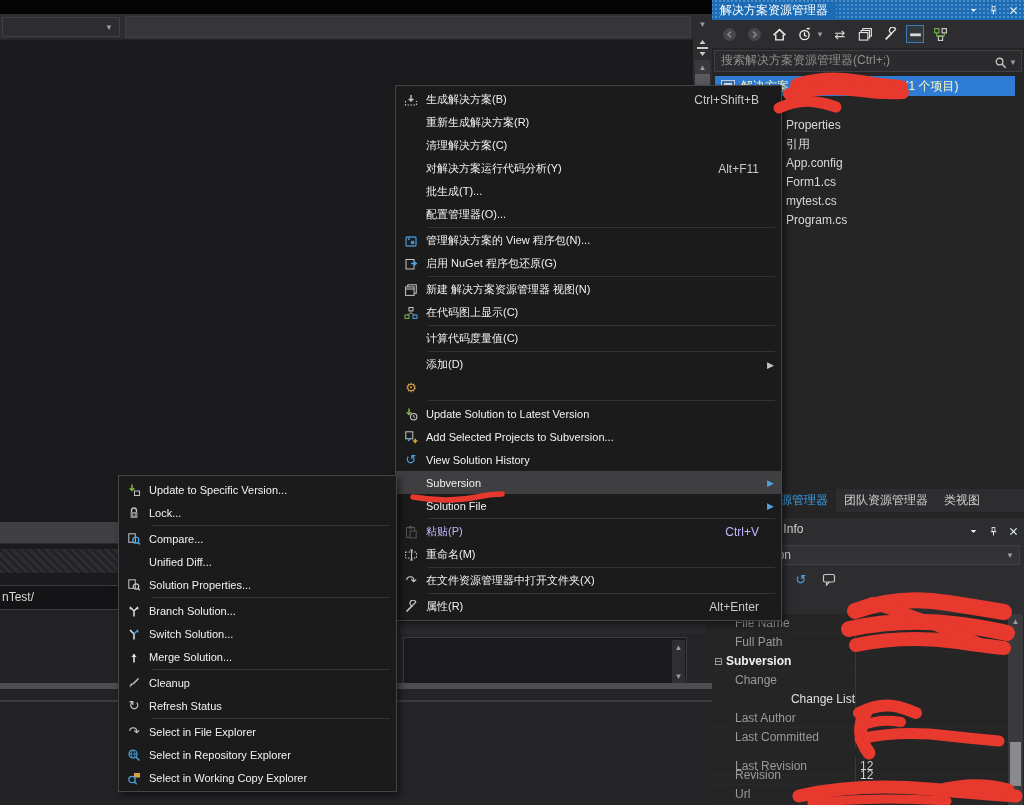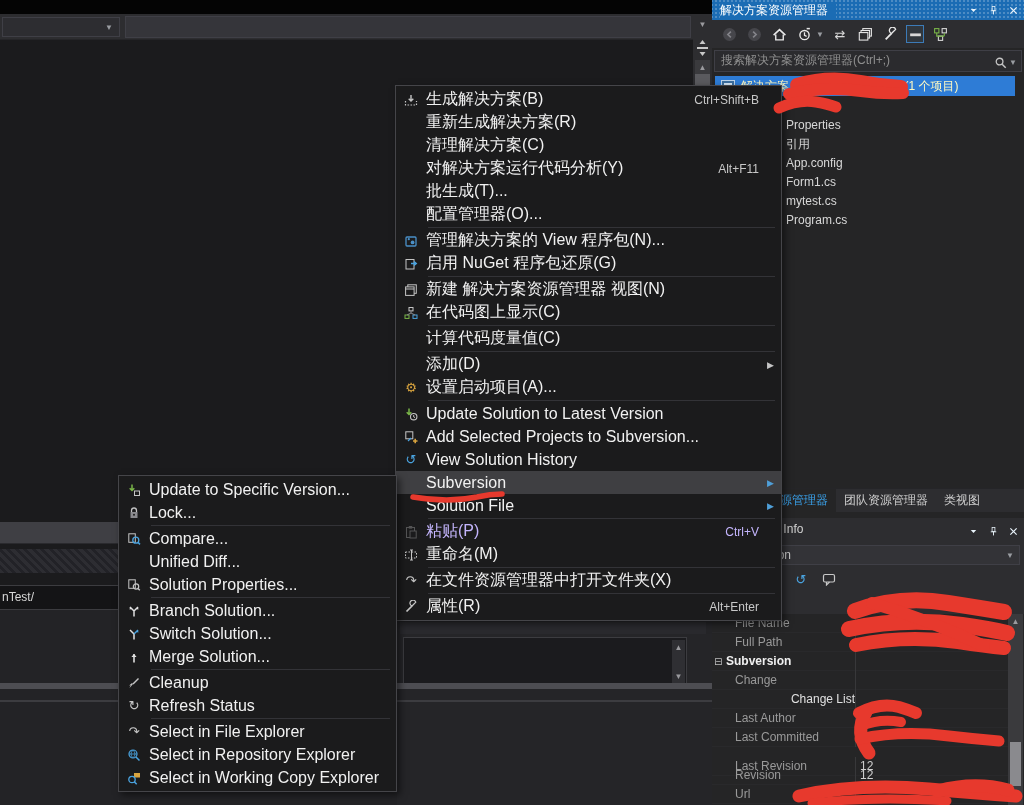--- a/index.html
+++ b/index.html
@@ -84,21 +84,21 @@
   #grid-scroll { position:absolute; right:1px; top:0; width:15px; height:191px; background:#3a3a3d; }
 
   
   .menu { background:#1b1b1c; border:1px solid #454549; box-shadow:3px 3px 7px rgba(0,0,0,.5); padding:2px 0; z-index:50; }
   #main-menu { left:395px; top:85px; width:387px; }
   #svn-menu  { left:118px; top:475px; width:279px; z-index:60; }
   .menu-item { height:23px; display:flex; align-items:center; padding-right:22px; position:relative; }
   .menu-item.hl { background:#3f3f42; }
   .mi-icon { flex:0 0 30px; display:flex; align-items:center; justify-content:center; color:#c5c5c5; font-size:13px; }
   .mi-icon svg { width:14px; height:14px; }
-  .mi-label { flex:1; font-size:16px; color:#f1f1f1; white-space:nowrap; }
+  .mi-label { flex:1; font-size:11px; color:#f1f1f1; white-space:nowrap; }
   .mi-short { font-size:12px; color:#c8c8c8; margin-left:14px; }
   .mi-arrow { position:absolute; right:7px; top:7px; font-size:9px; color:#c5c5c5; }
   .mi-arrow.blue { color:#4f9fd8; }
   .menu-item.disabled .mi-label, .menu-item.disabled .mi-short { color:#c4b5fd; }
   .menu-item.disabled .mi-icon { opacity:.45; }
   .menu-sep { height:1px; background:#333337; margin:1px 6px 1px 32px; }
 
   
   #annotations { left:0; top:0; width:1024px; height:805px; z-index:90; pointer-events:none; }
 </style>
@@ -436,21 +436,20 @@
       <div class="menu-sep"></div>
       <div class="menu-item">
         <span class="mi-icon"></span>
         <span class="mi-label">添加(D)</span>
         <span class="mi-arrow">▶</span>
       </div>
       <div class="menu-item">
         <span class="mi-icon">
           <span style="color:#d9a43e">⚙</span>
         </span>
-        <span class="mi-label">设置启动项目(A)...</span>
       </div>
       <div class="menu-sep"></div>
       <div class="menu-item">
         <span class="mi-icon">
           <svg viewBox="0 0 14 14" fill="none">
             <path d="M5 1.5v6M2.7 5.2L5 7.5l2.3-2.3" stroke="#7ab648" stroke-width="1.5"></path>
             <circle cx="9.7" cy="9.7" r="3.2" stroke="#c5c5c5" stroke-width="1.1"></circle>
             <path d="M9.7 8v1.9l1.3.7" stroke="#c5c5c5"></path>
           </svg>
         </span>

